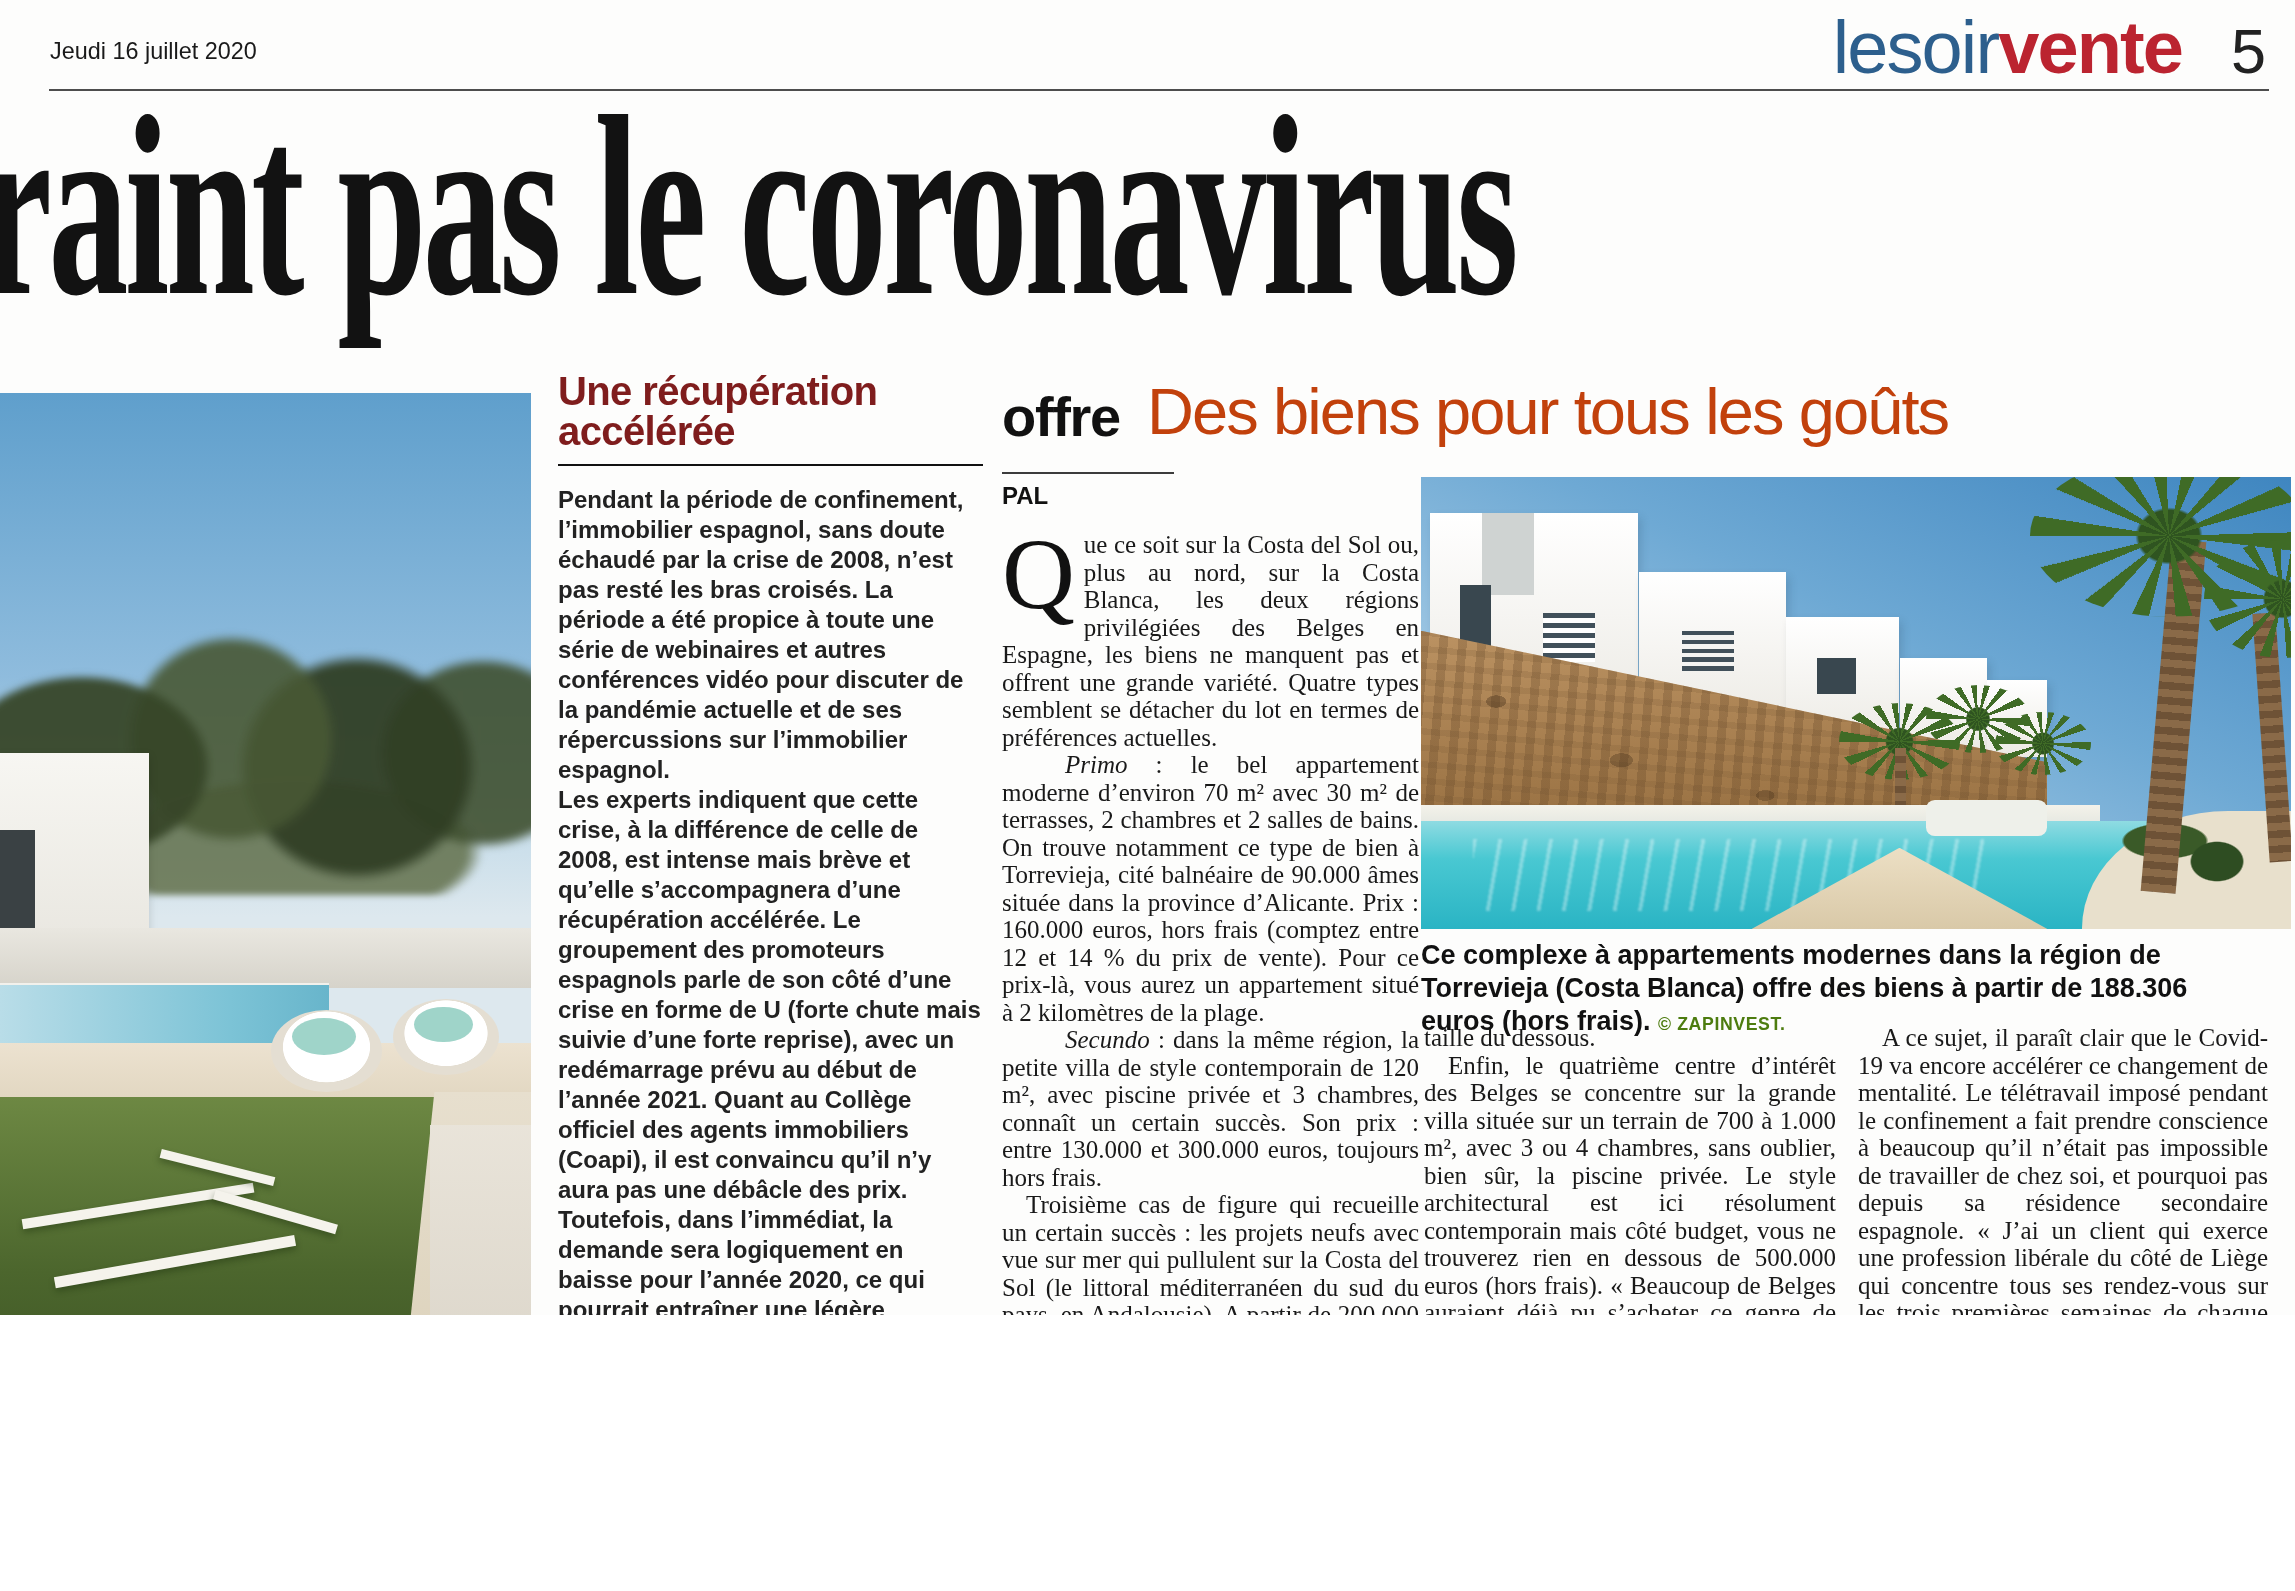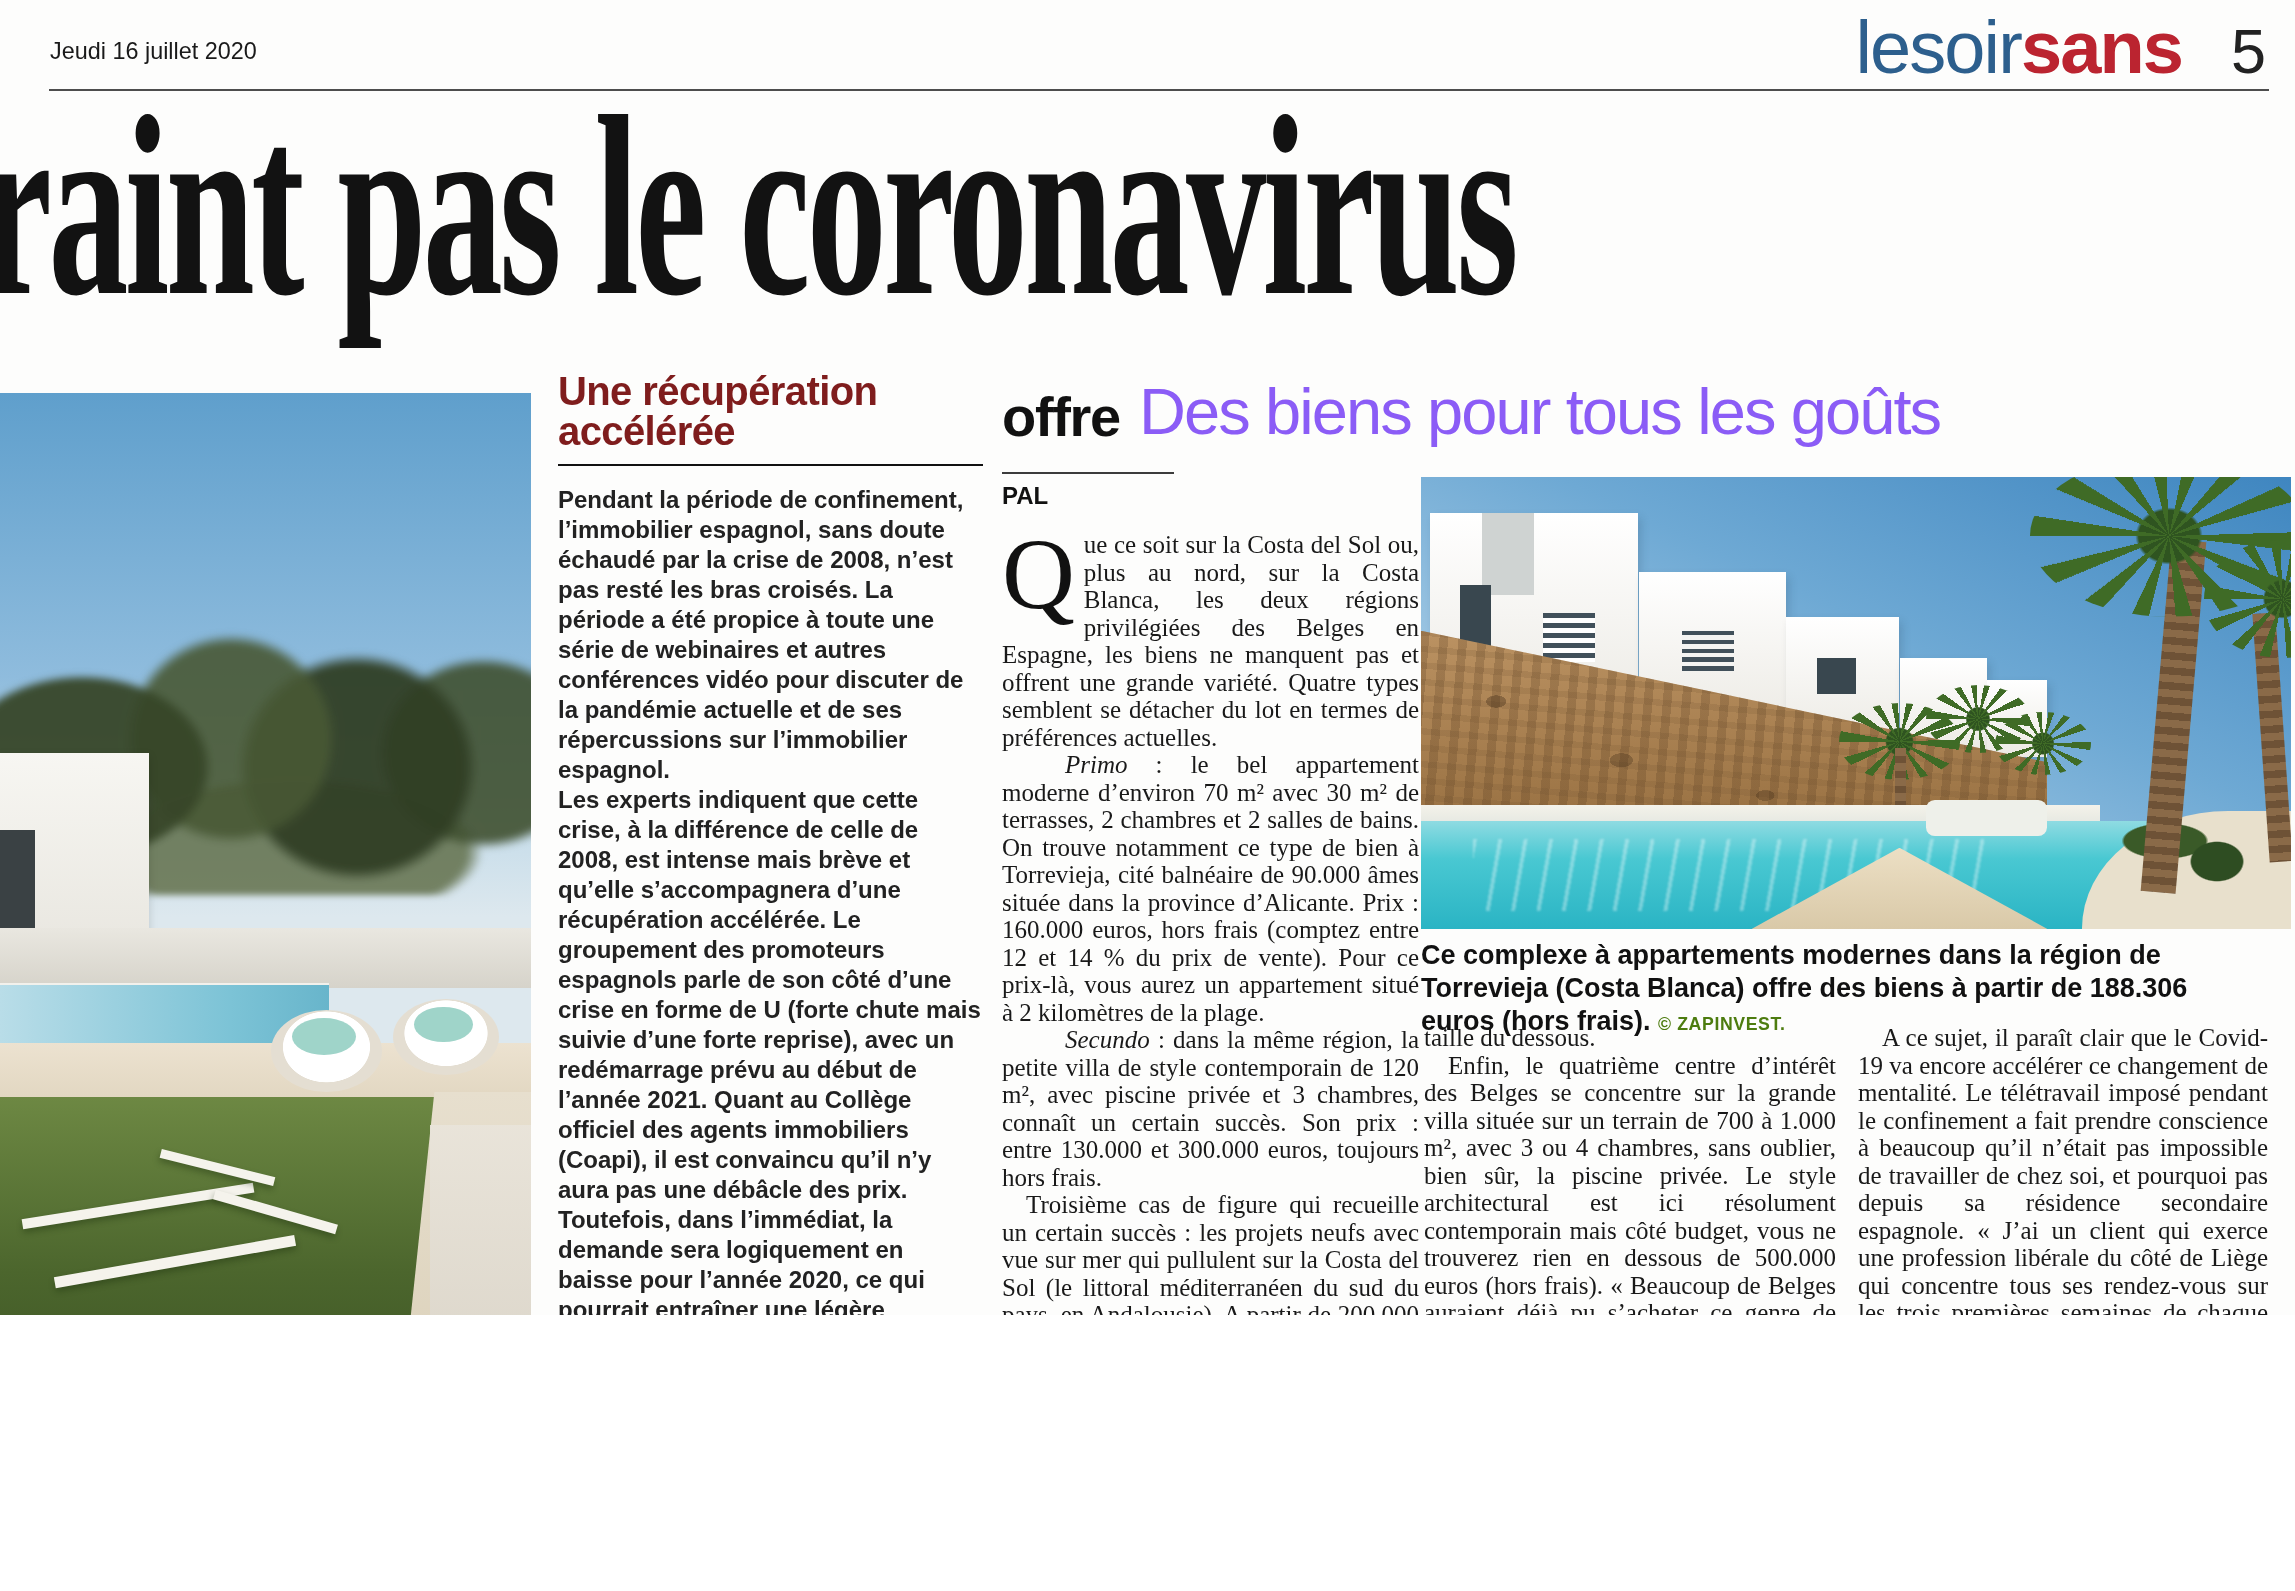--- a/index.html
+++ b/index.html
@@ -25,21 +25,21 @@
   .sidebar{position:absolute;left:558px;top:371px;width:425px;}
   .sidebar h2{margin:0;font-size:40px;line-height:1;color:#7f1d1d;font-weight:700;letter-spacing:-0.6px;}
   .sidebar .rule{height:2.5px;background:#111;margin-top:12.6px;margin-bottom:19px;}
   .sidebar p{margin:0;font-size:24px;line-height:30px;font-weight:700;color:#222;text-align:left;}
   .sidebar p + p{margin-top:0;}
   .sidebar .byline{font-weight:400;font-size:21.5px;}
 
   
   .art-head{position:absolute;left:1002px;top:374px;display:flex;align-items:flex-end;gap:19px;white-space:nowrap;}
   .kicker{font-size:56px;font-weight:700;letter-spacing:-1.3px;color:#111;}
-  .art-title{font-size:65px;font-weight:400;letter-spacing:-1.9px;color:#8b5cf6;}
+  .art-title{font-size:65px;font-weight:400;letter-spacing:-1.9px;color:#c2410c;margin-left:8px;}
   .art-rule{position:absolute;left:1002px;top:472px;width:172px;height:1.9px;background:#3c3c3c;}
   .art-byline{position:absolute;left:1002px;top:482px;font-size:24px;font-weight:700;color:#111;}
 
   
   .col{position:absolute;font-family:"Liberation Serif",serif;font-size:25px;line-height:27.5px;
        text-align:justify;color:#191919;overflow:hidden;}
   .col p{margin:0;}
   .col p.ind{text-indent:24px;}
   #col1{left:1002px;top:531px;width:417px;height:1015px;}
   #col2{left:1424px;top:1024px;width:412px;height:499px;}
@@ -137,21 +137,21 @@
   #photoR .wedge{left:38%;top:82%;width:34%;height:18%;background:linear-gradient(180deg,#ecdfc4,#d9c9a8);clip-path:polygon(50% 0,100% 100%,0 100%);}
   #photoR .sparkle{left:6%;top:80%;width:60%;height:16%;background:repeating-linear-gradient(100deg,rgba(255,255,255,.35) 0 3.8px,transparent 3.8px 25px);filter:blur(1.3px);}
 </style>
 </head>
 <body>
 
 <div id="page">
 
   <div class="date">Jeudi 16 juillet 2020</div>
   <div class="masthead">
-    <div class="mast-logo"><span class="mast-blue">lesoir</span><span class="mast-red">sans</span></div>
+    <div class="mast-logo"><span class="mast-blue">lesoir</span><span class="mast-red">vente</span></div>
     <div class="pagenum">5</div>
   </div>
   <div class="header-rule"></div>
 
   <div class="headline">raint pas le coronavirus</div>
 
   <div class="photo" id="photoL">
     <div class="ph-layer trees"></div>
     <div class="ph-layer villa"></div>
     <div class="ph-layer villa-win"></div>

